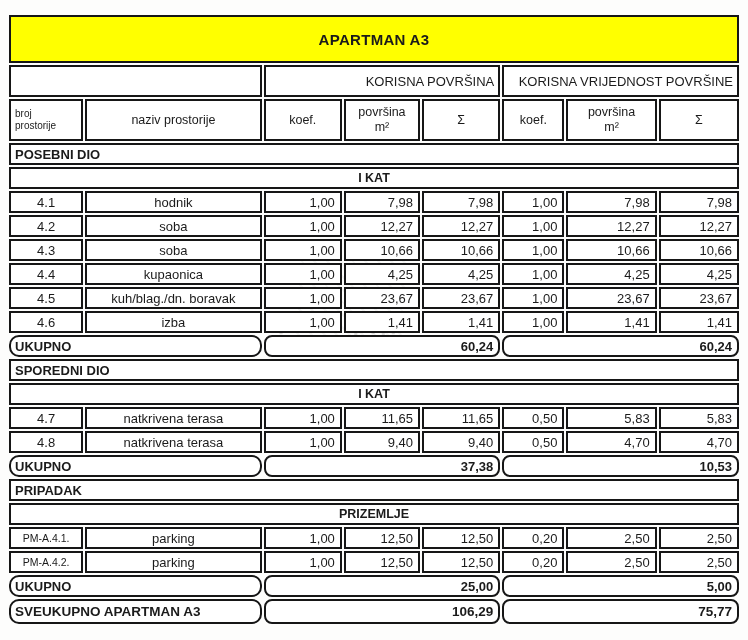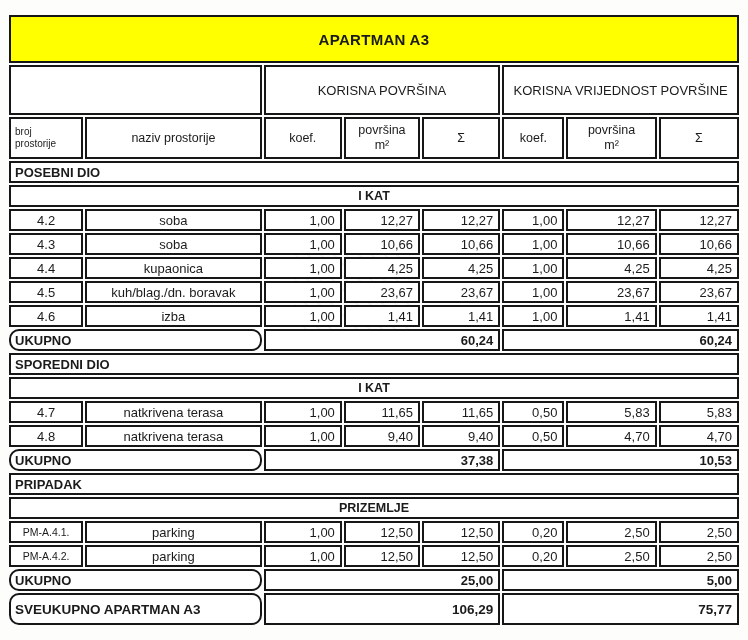--- a/index.html
+++ b/index.html
@@ -30,32 +30,32 @@
     vertical-align:middle;
   }
   td.title{
     background:#ffff00;
     font-weight:bold;
     font-size:15px;
     text-align:center;
     height:48px;
     letter-spacing:.3px;
   }
-  td.grouphdr{text-align:center;font-size:13px;height:50px;}
+  td.grouphdr{text-align:right;font-size:13px;height:32px;}
   td.colhdr{text-align:center;font-size:12.5px;height:42px;}
   td.colhdr-small{font-size:10px;text-align:left;line-height:1.25;height:42px;}
   .prewrap{white-space:pre-line;line-height:1.2;margin-top:8px;}
   td.section{font-weight:bold;text-align:left;font-size:13px;height:22px;}
   td.floor{text-align:center;font-size:12.5px;height:22px;font-weight:bold;}
   td.c{text-align:center;}
   td.r{text-align:right;padding-right:5px;}
   td.small{font-size:10.5px;}
   td.totlabel{font-weight:bold;text-align:left;padding-left:4px;border-radius:10px;}
-  td.totval{font-weight:bold;text-align:right;padding-right:5px;}
-  td.grand{font-size:13.5px;height:32px;margin-top:21px;}
+  td.totval{font-weight:bold;text-align:right;padding-right:5px;border-radius:8px;}
+  td.grand{font-size:13.5px;height:25px;margin-top:21px;}
   .watermark{
     position:absolute;
     left:278px;top:328px;
     font-size:22px;
     letter-spacing:4px;
     color:rgba(170,170,170,0.35);
     pointer-events:none;
     font-weight:bold;
   }
   .hatch{
@@ -109,20 +109,30 @@
       <td class="colhdr">Σ</td>
     </tr>
 
     <tr>
       <td colspan="8" class="section">POSEBNI DIO</td>
     </tr>
     <tr>
       <td colspan="8" class="floor">I KAT</td>
     </tr>
     <tr>
+      <td class="c">4.1</td>
+      <td class="c">hodnik</td>
+      <td class="r">1,00</td>
+      <td class="r">7,98</td>
+      <td class="r">7,98</td>
+      <td class="r">1,00</td>
+      <td class="r">7,98</td>
+      <td class="r">7,98</td>
+    </tr>
+    <tr>
       <td class="c">4.2</td>
       <td class="c">soba</td>
       <td class="r">1,00</td>
       <td class="r">12,27</td>
       <td class="r">12,27</td>
       <td class="r">1,00</td>
       <td class="r">12,27</td>
       <td class="r">12,27</td>
     </tr>
     <tr>

